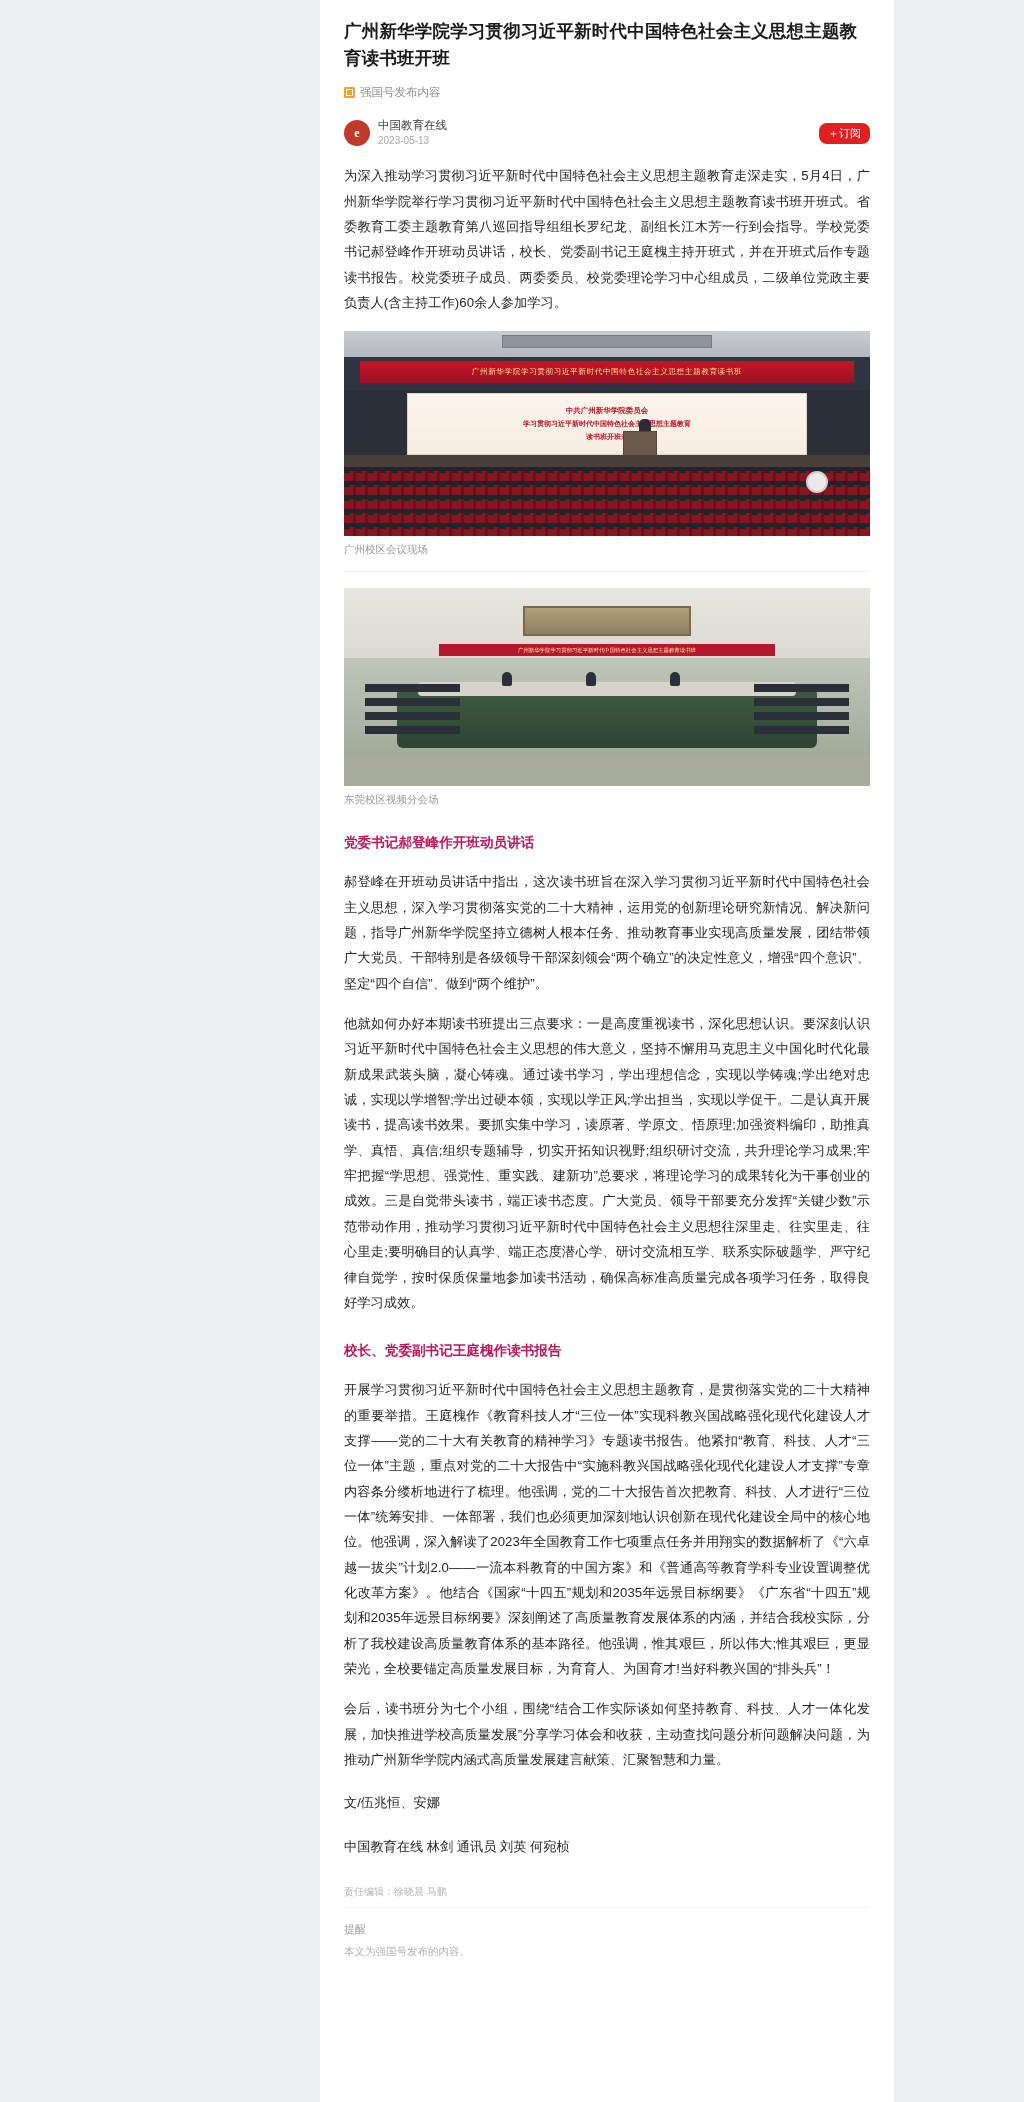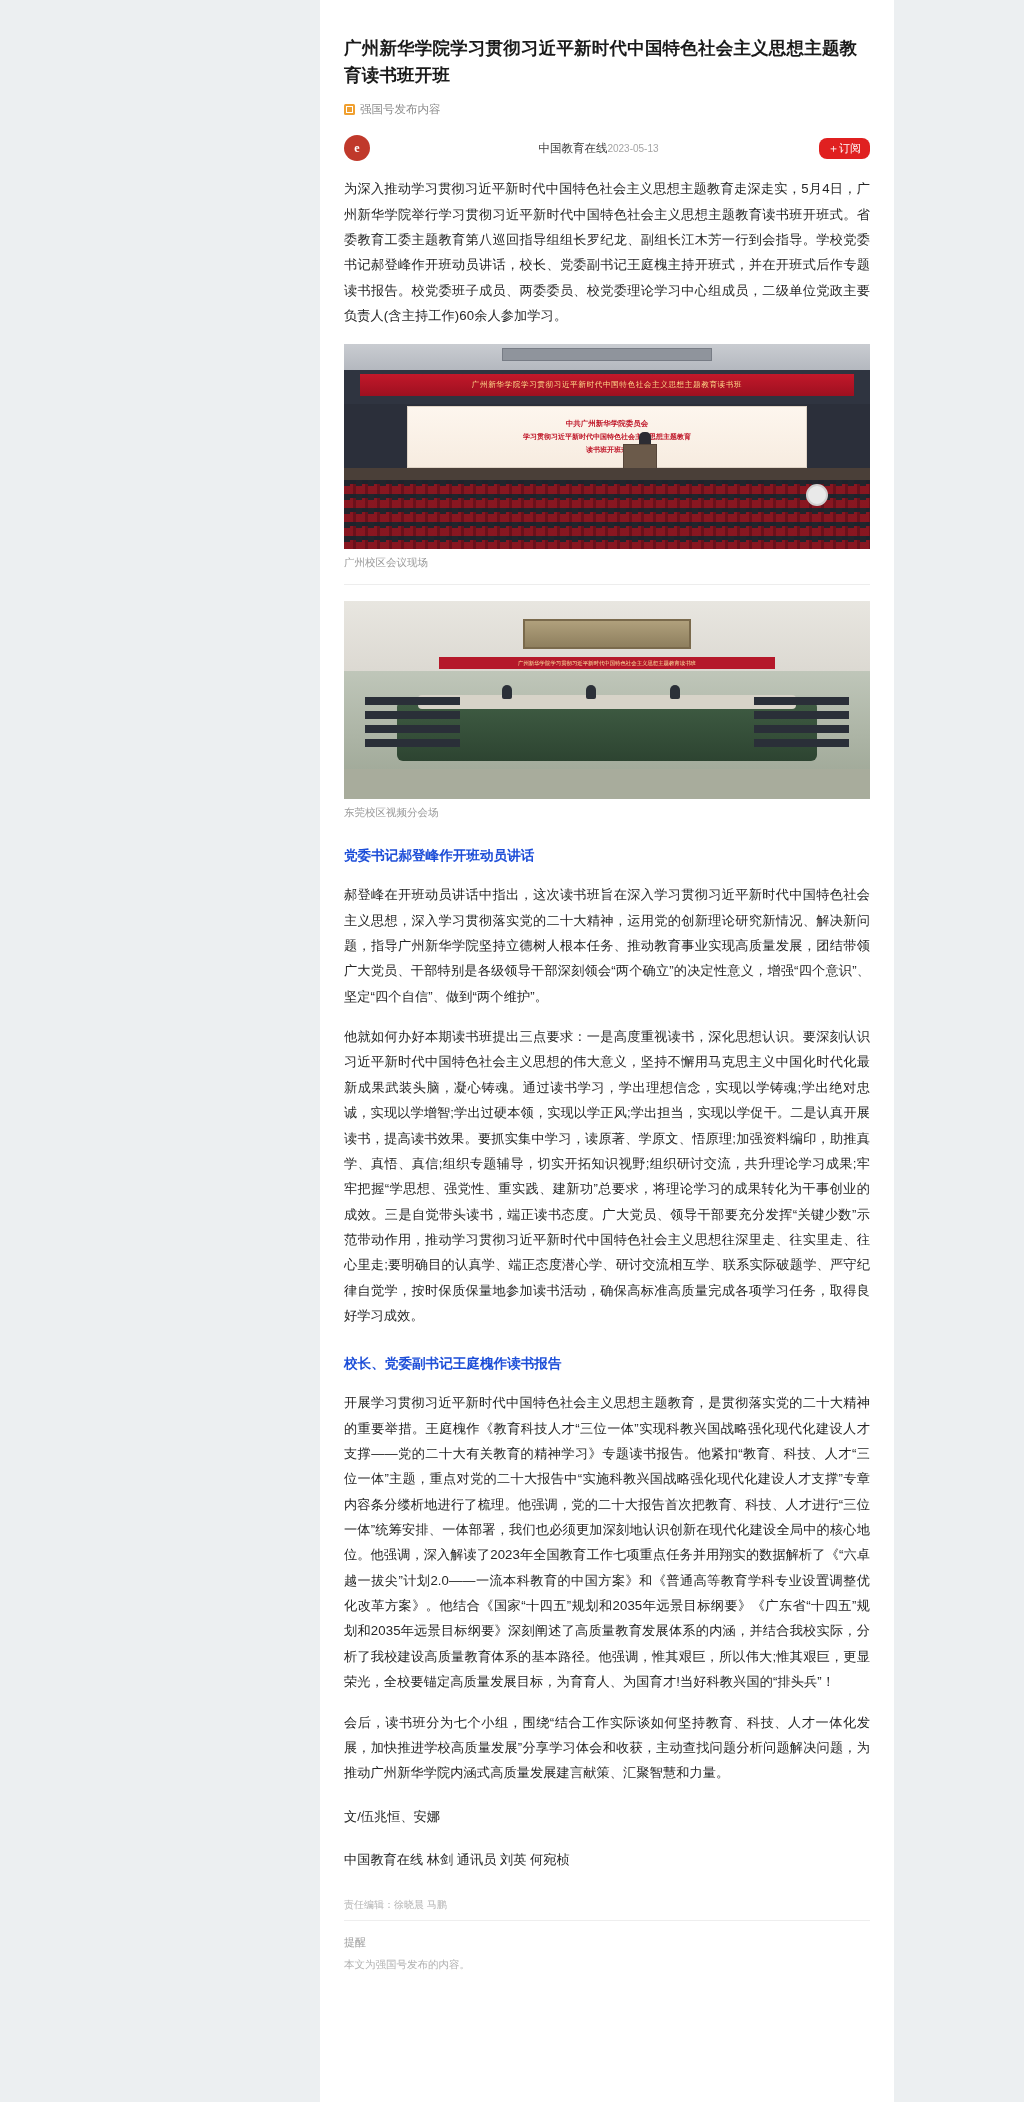--- a/index.html
+++ b/index.html
@@ -24,21 +24,21 @@
   .article-card {
     width: 574px;
     margin-left: 190px;
     margin-right: 0;
     background: #ffffff;
     min-height: 2102px;
     padding: 0 0 0 0;
     position: relative;
   }
   .inner {
-    padding: 17px 24px;
+    padding: 0 24px;
   }
   h1.title {
     font-size: 17.5px;
     line-height: 1.55;
     font-weight: bold;
     color: #1a1a1a;
     margin: 0;
     padding: 18px 0 0 0;
     letter-spacing: 0.2px;
   }
@@ -85,20 +85,21 @@
     display: flex;
     align-items: center;
     justify-content: center;
     flex: none;
     font-weight: bold;
     font-family: "Liberation Serif", serif;
   }
   .source-meta {
     margin-left: 8px;
     display: flex;
+    flex-direction: column;
     justify-content: center;
     flex: 1 1 auto;
   }
   .source-name {
     font-size: 11.5px;
     color: #3b3b3b;
     line-height: 1.3;
   }
   .source-date {
     font-size: 10px;
@@ -122,21 +123,21 @@
     line-height: 1.92;
     color: #262626;
     margin: 15px 0 0 0;
     text-align: justify;
     letter-spacing: 0.1px;
   }
   .first-para { margin-top: 20px; }
   h2.sec {
     font-size: 13.6px;
     font-weight: bold;
-    color: #1d4ed8;
+    color: #be185d;
     margin: 24px 0 0 0;
     line-height: 1.7;
   }
   .figure { margin-top: 16px; }
   .fig-caption {
     font-size: 10.5px;
     color: #9a9a9a;
     margin-top: 7px;
     margin-bottom: 2px;
   }

